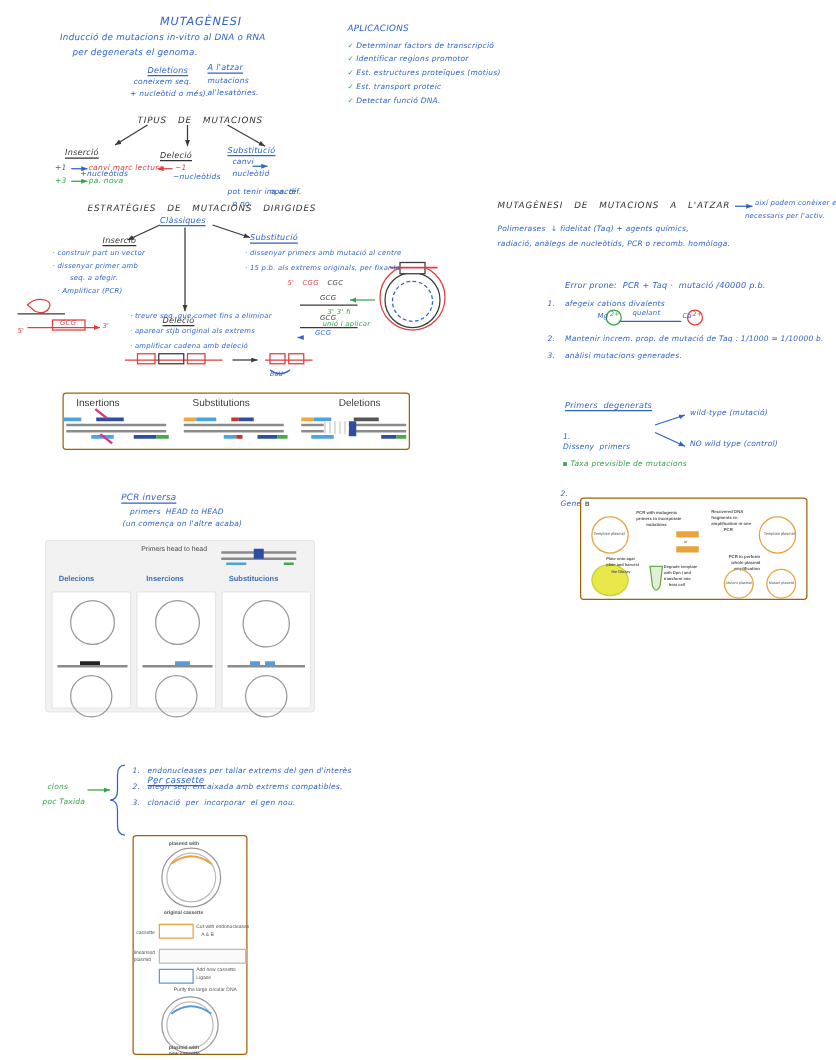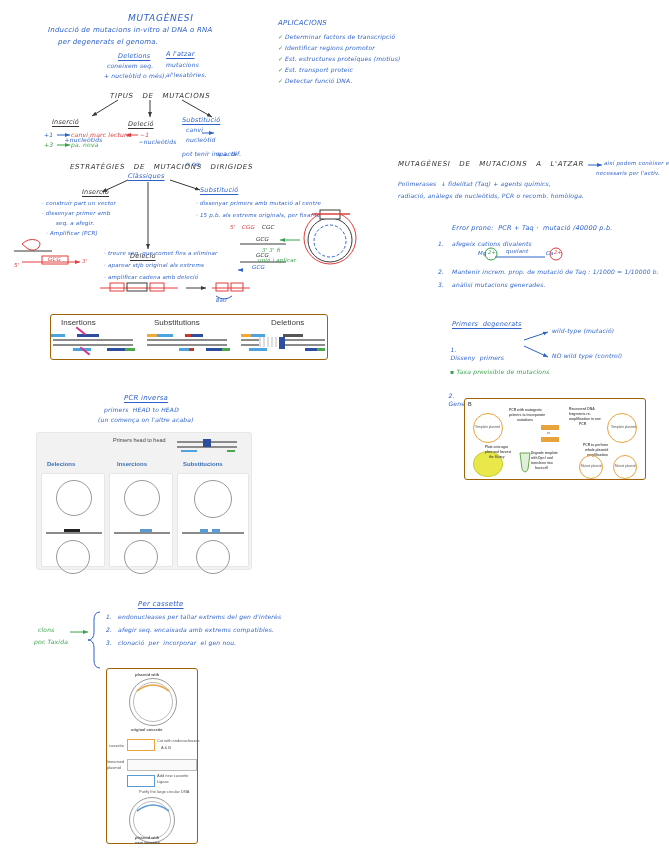--- a/index.html
+++ b/index.html
@@ -244,21 +244,21 @@
     <div class="seg" style="left:190px;top:19px;width:10px;background:#f0a93c;"></div>
     <div class="seg" style="left:200px;top:19px;width:14px;background:#4da3e0;"></div>
     <div class="seg" style="left:232px;top:19px;width:20px;background:#555;"></div>
     <div class="seg" style="left:228px;top:22px;width:6px;height:12px;background:#2d4d9e;"></div>
     <div class="seg" style="left:208px;top:22px;width:20px;height:10px;background:repeating-linear-gradient(90deg,#ddd 0 2px,#fff 2px 4px);"></div>
     <div class="seg" style="left:198px;top:33px;width:18px;background:#4da3e0;"></div>
     <div class="seg" style="left:254px;top:33px;width:12px;background:#2d4d9e;"></div>
     <div class="seg" style="left:266px;top:33px;width:8px;background:#49a84c;"></div>
   </div>
 
-  <div class="hw blue t7 u" style="left:124px;top:394px;text-align:right;">PCR inversa</div>
+  <div class="hw blue t7 u" style="left:97px;top:394px;text-align:right;">PCR inversa</div>
   <div class="hw blue t6" style="left:104px;top:406px;">primers  HEAD to HEAD</div>
   <div class="hw blue t6" style="left:98px;top:416px;">(un comença on l'altre acaba)</div>
 
   <div class="fig figgrey" style="left:36px;top:432px;width:216px;height:138px;">
     <div class="tiny" style="left:76px;top:4px;font-size:5.5px;color:#444;">Primers head to head</div>
     <div class="dna" style="left:140px;top:8px;width:60px;height:2px;"></div>
     <div class="dna" style="left:140px;top:13px;width:60px;height:2px;"></div>
     <div class="seg" style="left:166px;top:6px;width:8px;height:8px;background:#2d4d9e;"></div>
     <div class="seg" style="left:144px;top:17px;width:16px;height:2px;background:#4da3e0;"></div>
     <div class="seg" style="left:190px;top:17px;width:8px;height:2px;background:#49a84c;"></div>
@@ -281,21 +281,21 @@
     </div>
     <div class="panel" style="left:140px;top:40px;width:72px;height:94px;">
       <div class="circ" style="left:16px;top:6px;width:38px;height:38px;border:1px solid #999;"></div>
       <div class="dna" style="left:4px;top:58px;width:62px;"></div>
       <div class="seg" style="left:22px;top:55px;width:8px;height:4px;background:#5b9bd5;"></div>
       <div class="seg" style="left:34px;top:55px;width:8px;height:4px;background:#5b9bd5;"></div>
       <div class="circ" style="left:18px;top:66px;width:34px;height:34px;border:1px solid #999;"></div>
     </div>
   </div>
 
-  <div class="hw blue t7 u" style="left:118px;top:600px;margin-left:20px;">Per cassette</div>
+  <div class="hw blue t7 u" style="left:118px;top:620px;">Per cassette</div>
   <div style="position:absolute;left:106px;top:613px;">
     <div style="position:relative;height:13px;">
       <span class="hw blue t6" style="left:0;top:0;">1.</span>
       <span class="hw blue t6" style="left:12px;top:0;">endonucleases per tallar extrems del gen d'interès</span>
     </div>
     <div style="position:relative;height:13px;">
       <span class="hw blue t6" style="left:0;top:0;">2.</span>
       <span class="hw blue t6" style="left:12px;top:0;">afegir seq. encaixada amb extrems compatibles.</span>
     </div>
     <div style="position:relative;height:13px;">

